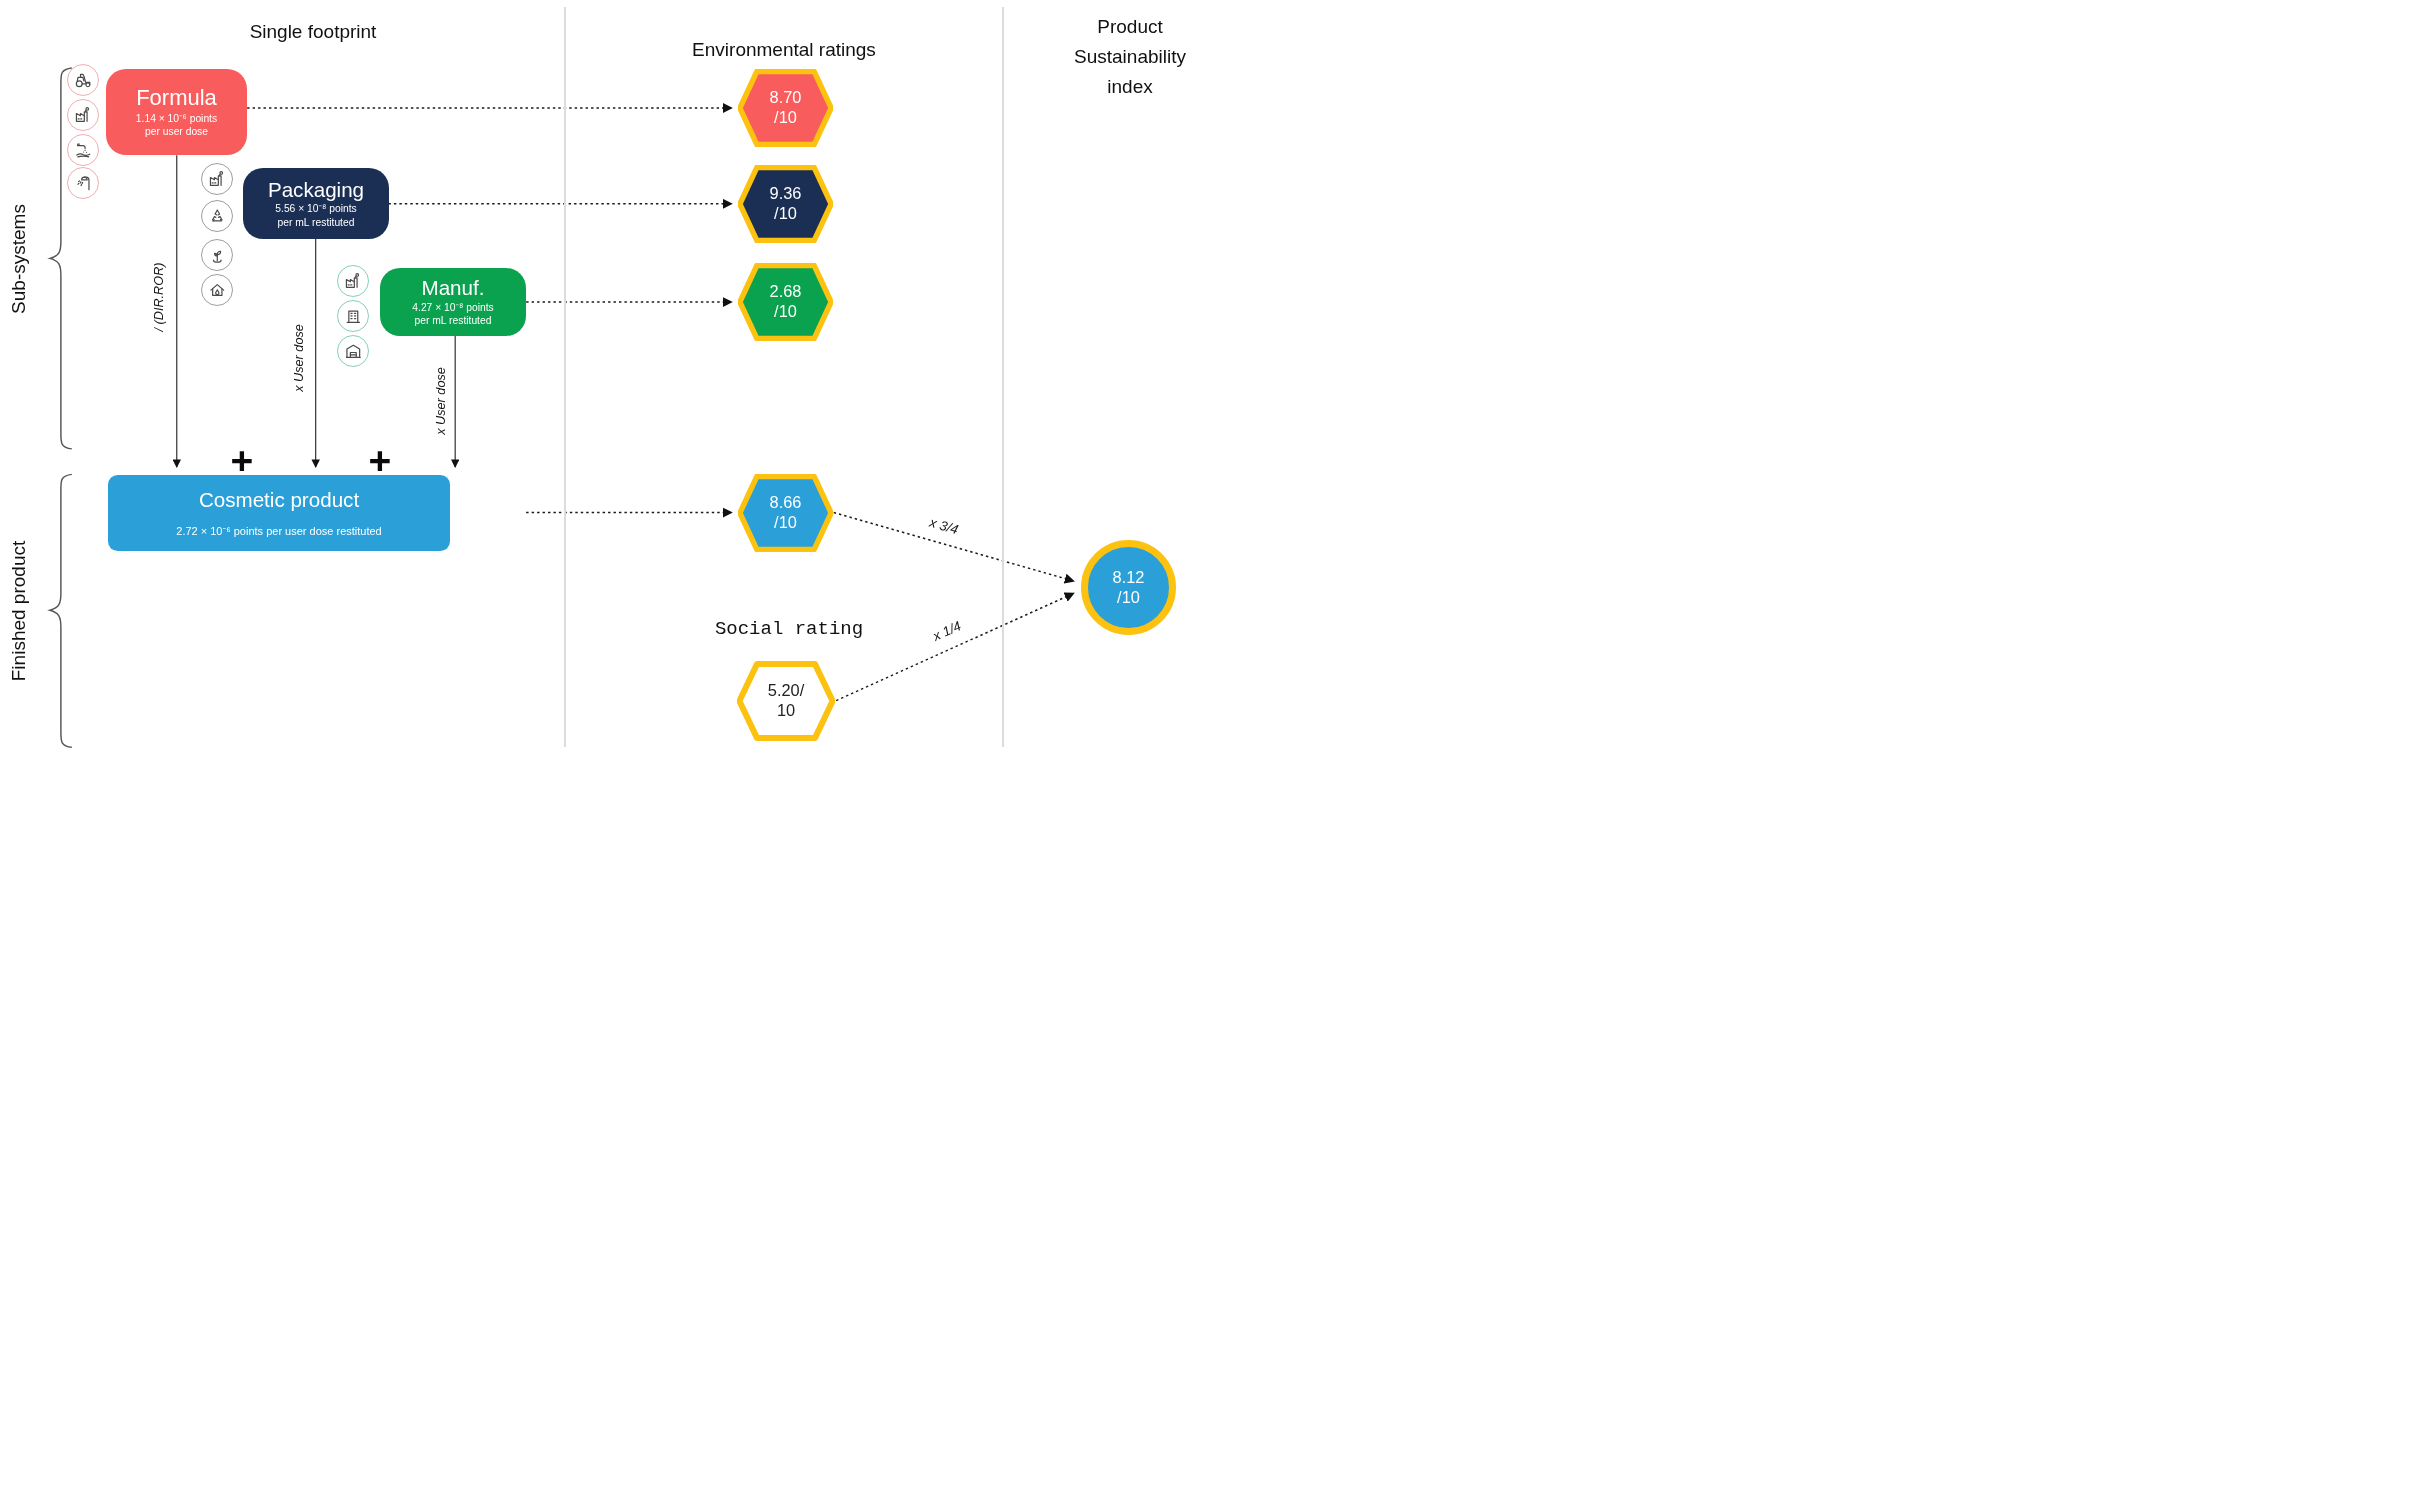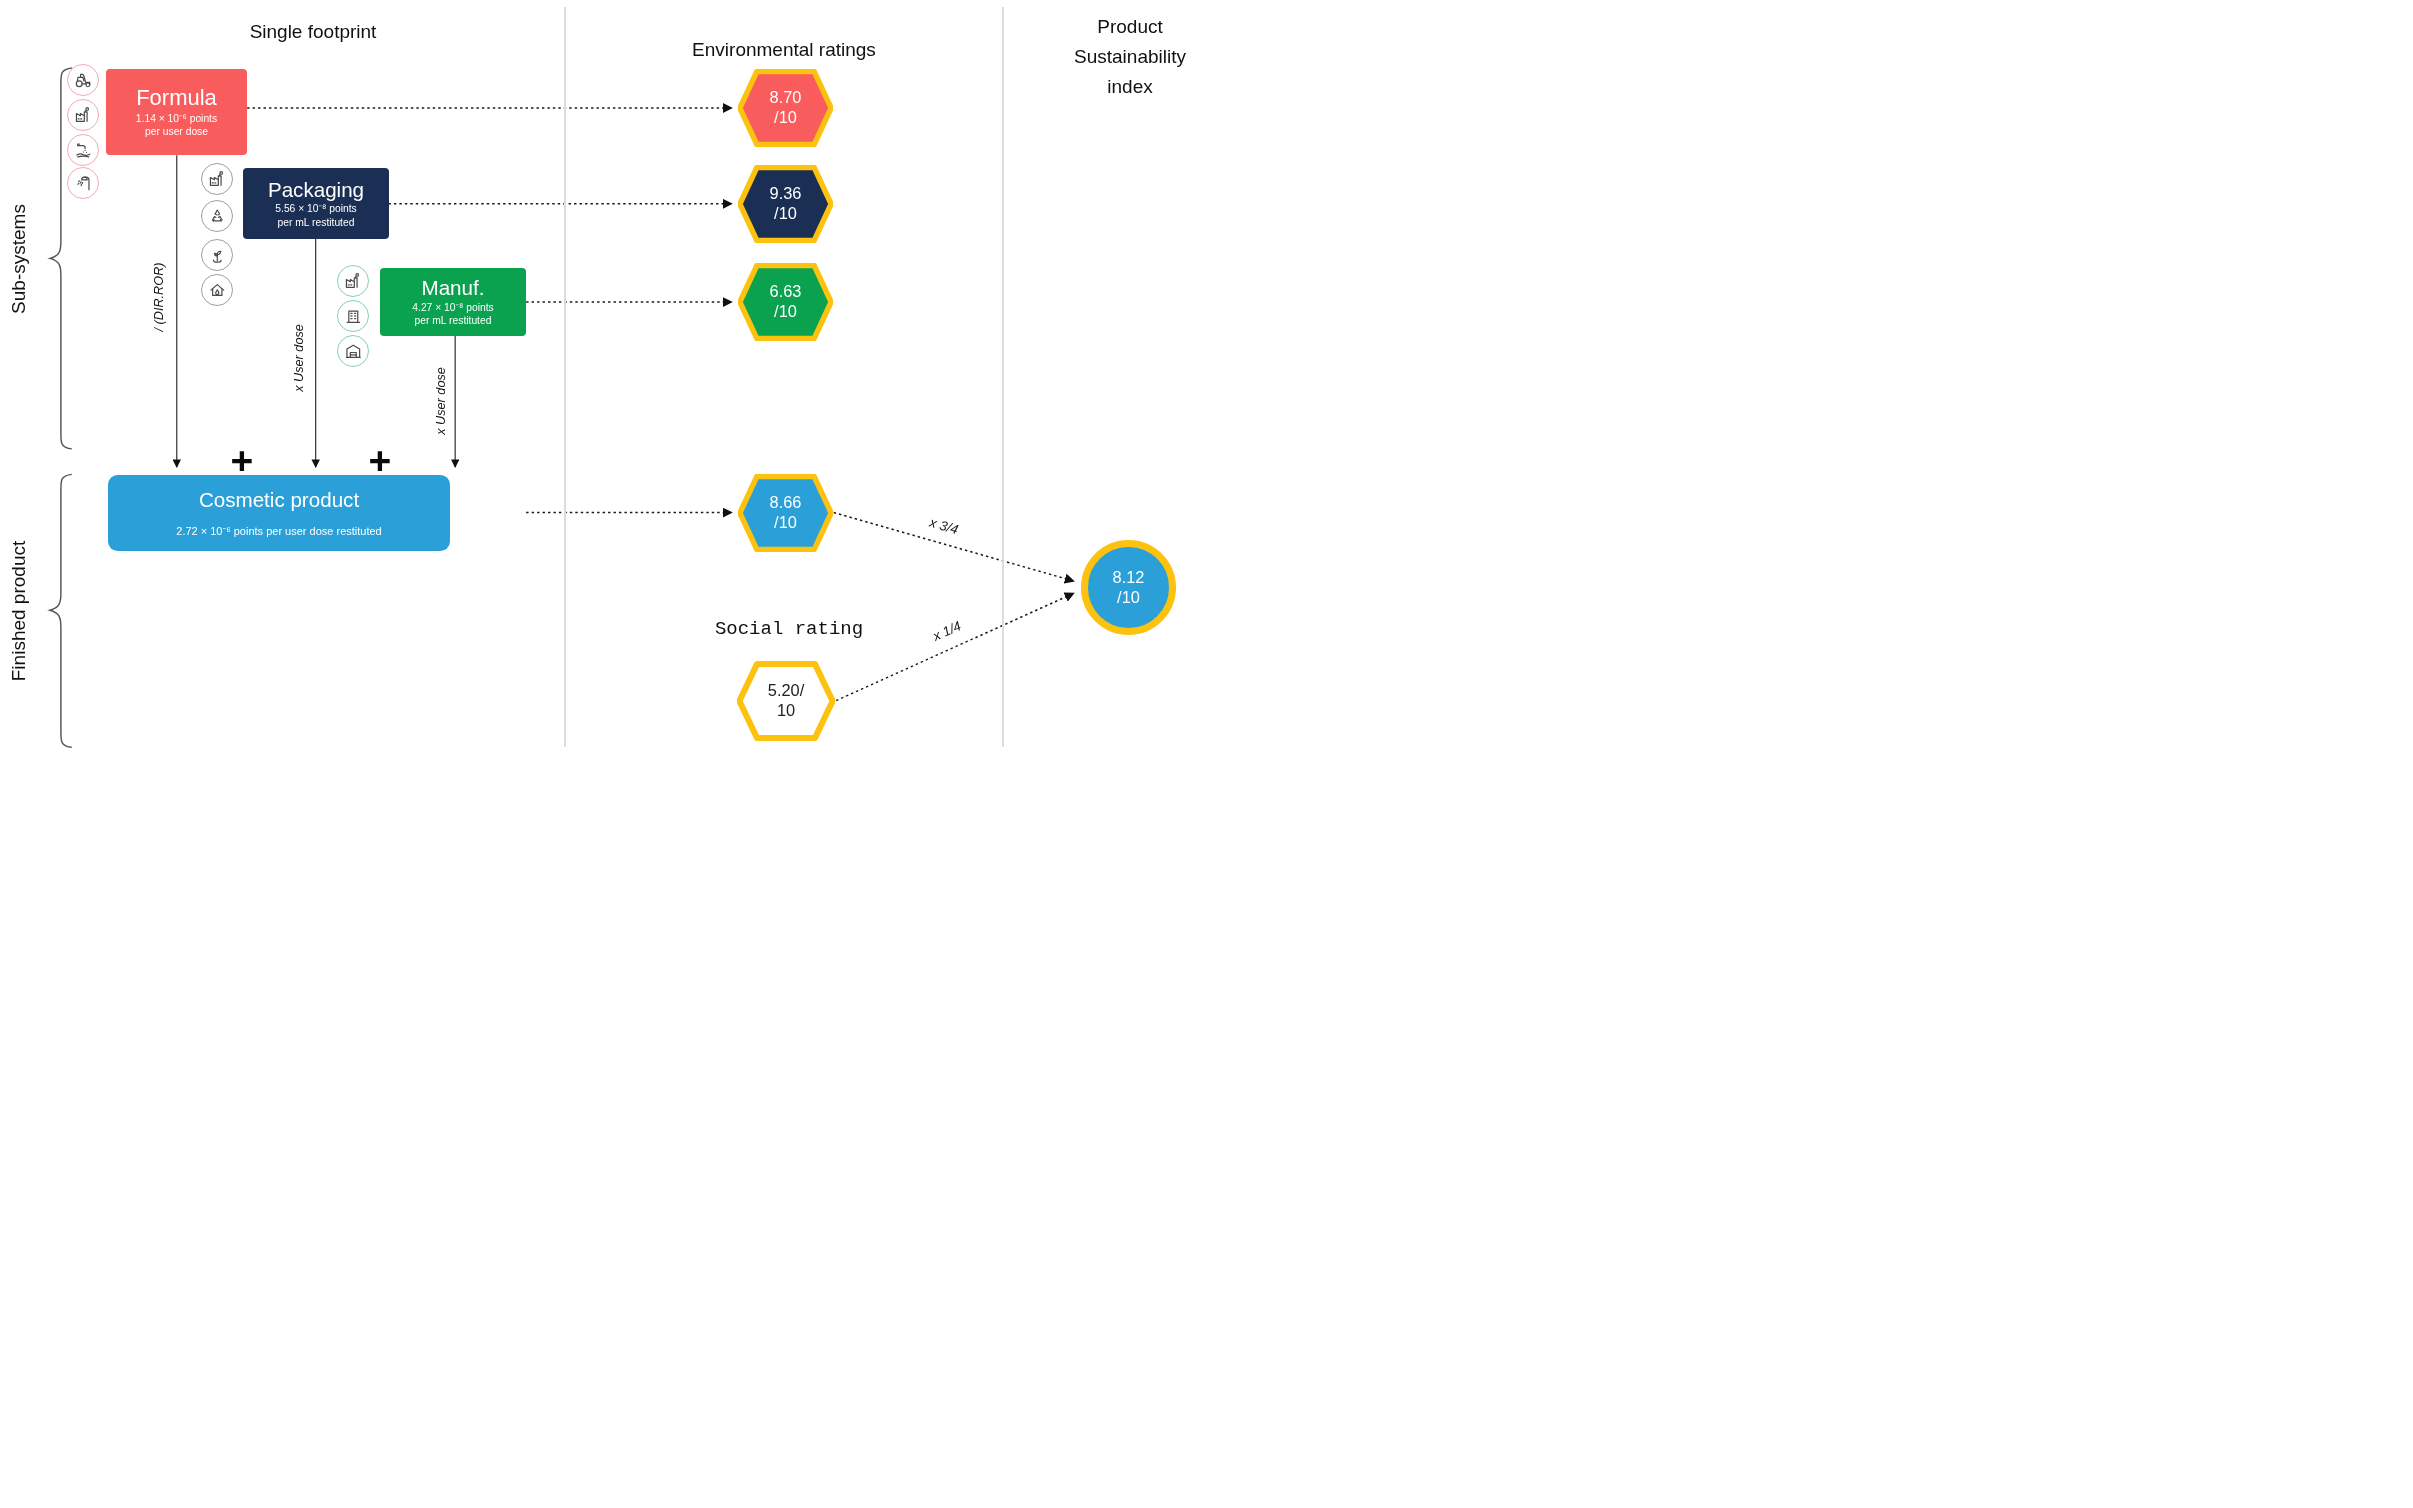--- a/index.html
+++ b/index.html
@@ -9,21 +9,21 @@
   .hdr3{position:absolute;transform:translateX(-50%);font-size:19px;color:#111;text-align:center;line-height:30px;}
   .divider{position:absolute;width:1.8px;background:#dcdcdc;top:7.3px;height:740px;}
   .rot{position:absolute;transform:translate(-50%,-50%) rotate(-90deg);white-space:nowrap;}
   .side-label{font-size:19px;color:#111;}
   .flow-label{font-size:12.7px;font-style:italic;color:#161616;}
   .diag-label{position:absolute;transform:translate(-50%,-50%);font-size:13.4px;font-style:italic;color:#161616;white-space:nowrap;}
   .plus{position:absolute;transform:translate(-50%,-50%);font-size:39px;font-weight:700;color:#0a0a0a;line-height:1;}
   .box{position:absolute;color:#fff;display:flex;flex-direction:column;align-items:center;justify-content:center;text-align:center;}
   .box .t{font-size:20.6px;line-height:1.2;}
   .box .s{font-size:10.3px;line-height:1.3;}
-  .r20{border-radius:4px;} .r16{border-radius:9.7px;}
+  .r20{border-radius:20px;} .r16{border-radius:9.7px;}
   .hex{position:absolute;}
   .hex svg{position:absolute;left:0;top:0;}
   .hex-label{position:absolute;inset:0;display:flex;flex-direction:column;align-items:center;justify-content:center;color:#fff;font-size:16.4px;line-height:1.2;}
   .hex-label.dark{color:#222;}
   .psi-circle{position:absolute;width:81px;height:81px;border:7.3px solid #fcc20f;border-radius:50%;display:flex;flex-direction:column;align-items:center;justify-content:center;color:#fff;font-size:16.4px;line-height:1.2;}
   .icon-circle{position:absolute;width:32px;height:32px;border-radius:50%;background:#fff;display:flex;align-items:center;justify-content:center;box-sizing:border-box;}
   .ic-red{border:1.2px solid #f0aeb3;} .ic-gray{border:1.2px solid #9aa0a3;} .ic-teal{border:1.2px solid #86d1b6;}
   .icon-circle svg{stroke:#4a4a4a;fill:none;stroke-width:1.4;stroke-linecap:round;stroke-linejoin:round;}
   .social-txt{position:absolute;transform:translate(-50%,-50%);font-size:19px;color:#111;white-space:nowrap;font-family:Liberation Mono, monospace;}
 </style>
@@ -117,21 +117,21 @@
     <div class="hex-label">
         <span>9.36</span>
         <span>/10</span>
       </div>
   </div>
   <div class="hex" style="left:738px;top:263px;width:95px;height:78px;">
     <svg width="95" height="78" viewBox="0 0 156 128">
         <polygon points="3,64 31,4 125,4 153,64 125,124 31,124" stroke="#fcc20f" stroke-width="9" stroke-linejoin="round" fill="#0aa14f"></polygon>
       </svg>
     <div class="hex-label">
-        <span>6.63</span>
+        <span>2.68</span>
         <span>/10</span>
       </div>
   </div>
   <div class="hex" style="left:738px;top:474px;width:95px;height:78px;">
     <svg width="95" height="78" viewBox="0 0 156 128">
         <polygon points="3,64 31,4 125,4 153,64 125,124 31,124" stroke="#fcc20f" stroke-width="9" stroke-linejoin="round" fill="#2a9fd8"></polygon>
       </svg>
     <div class="hex-label">
         <span>8.66</span>
         <span>/10</span>

